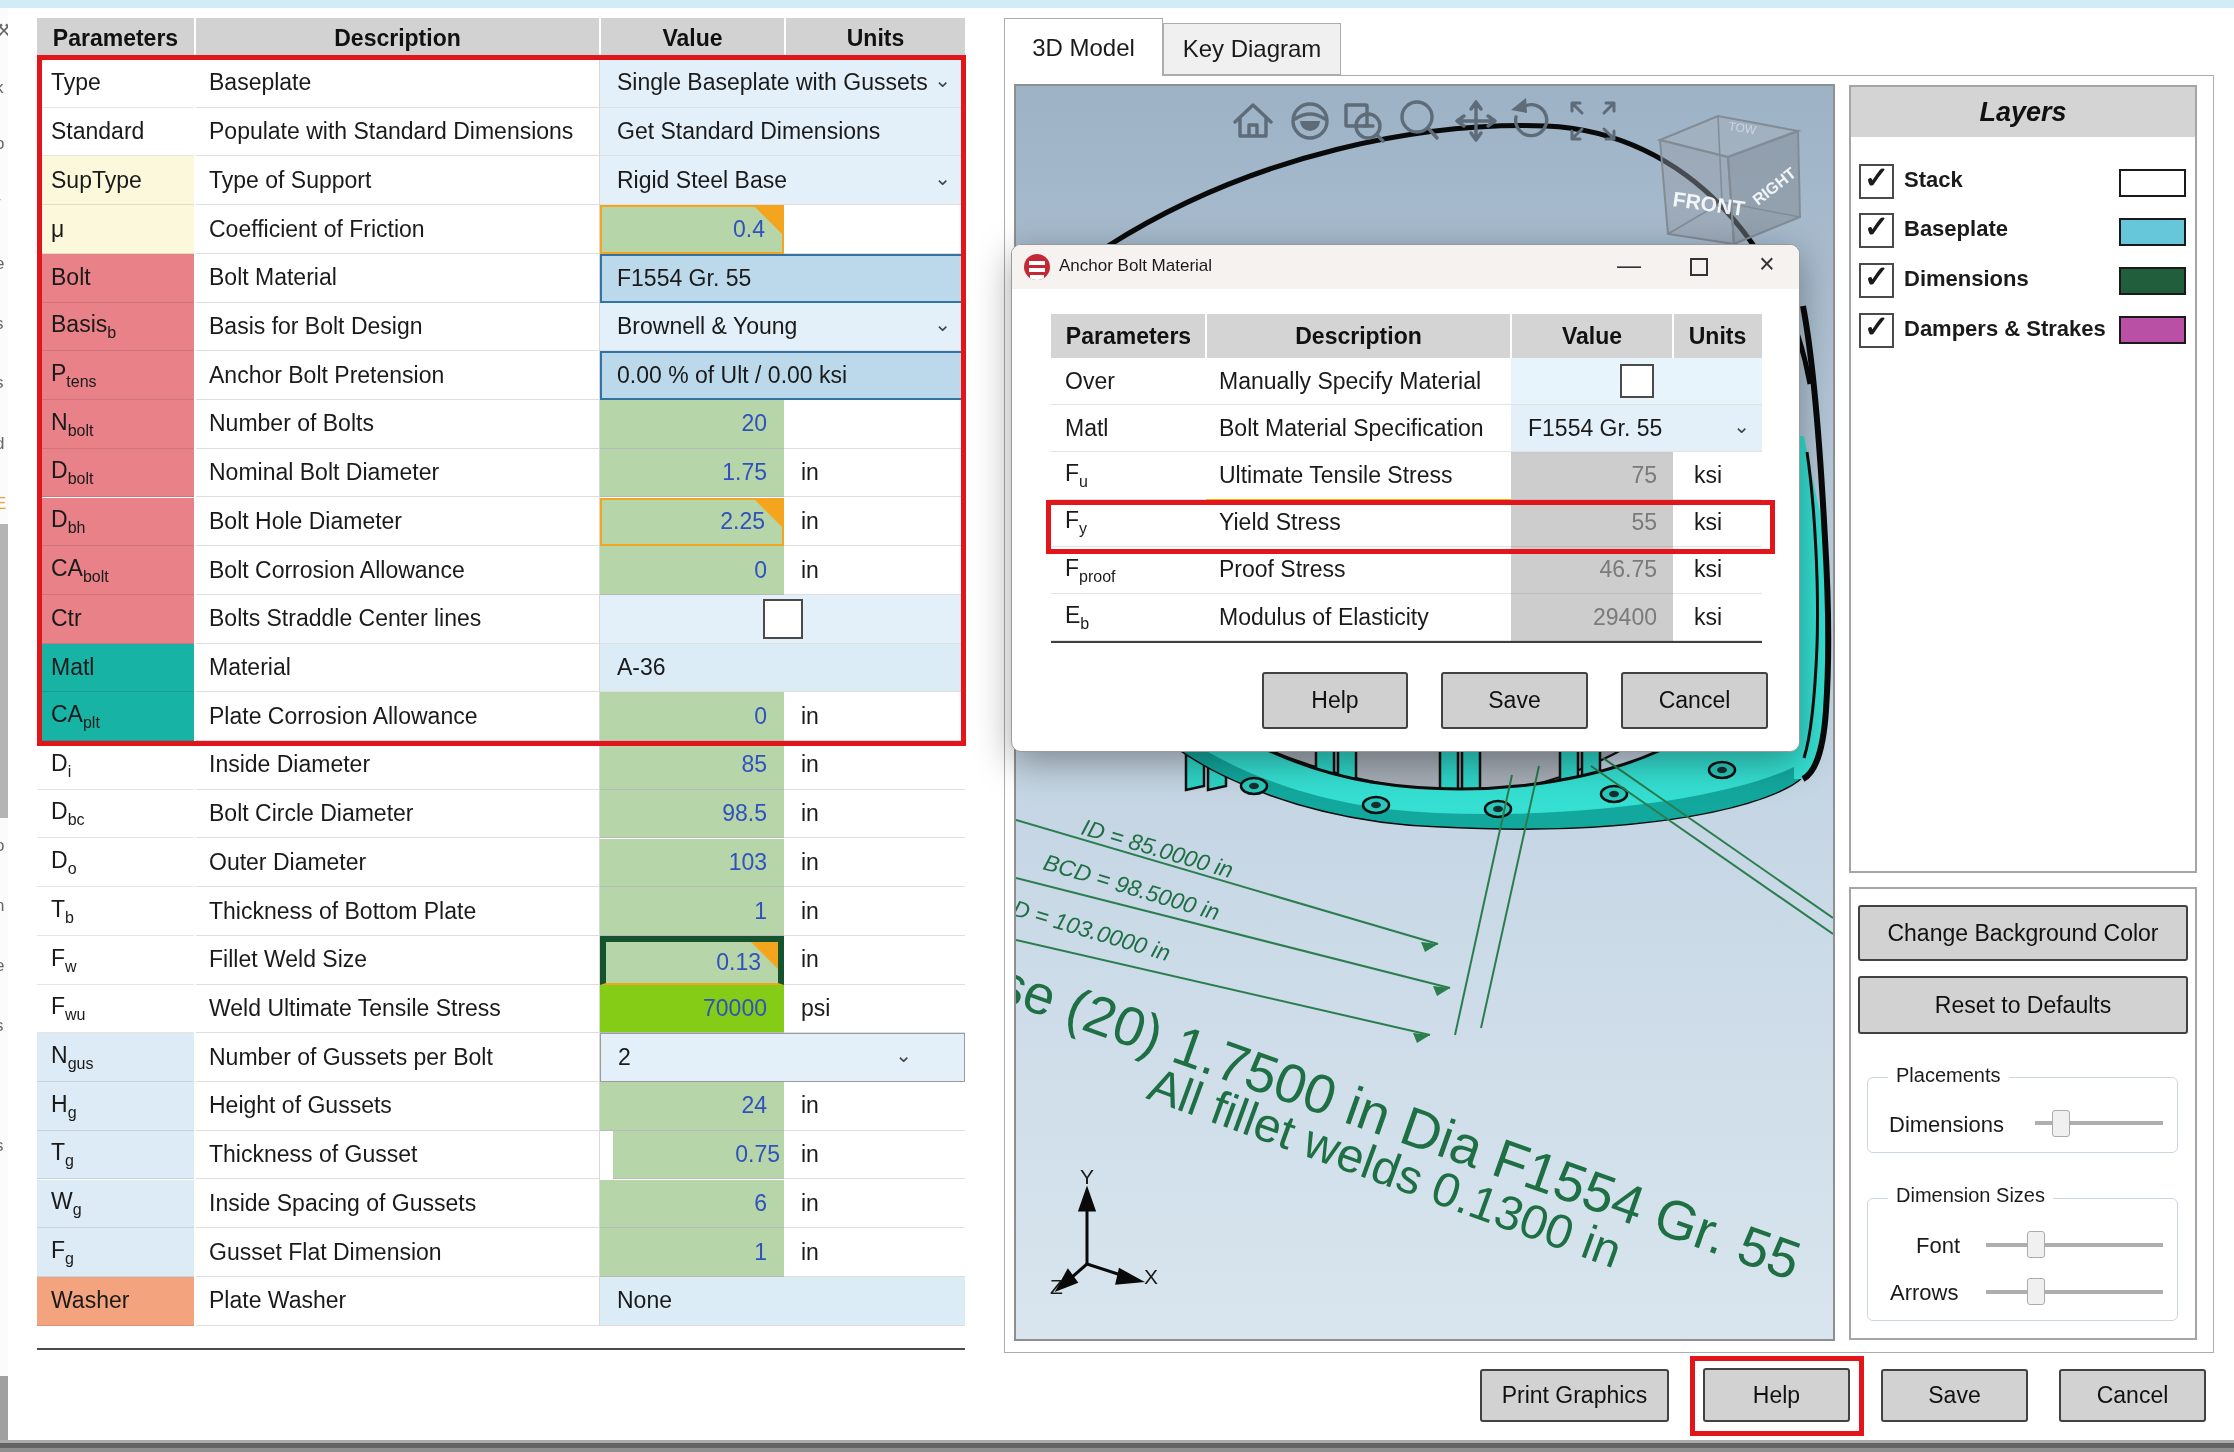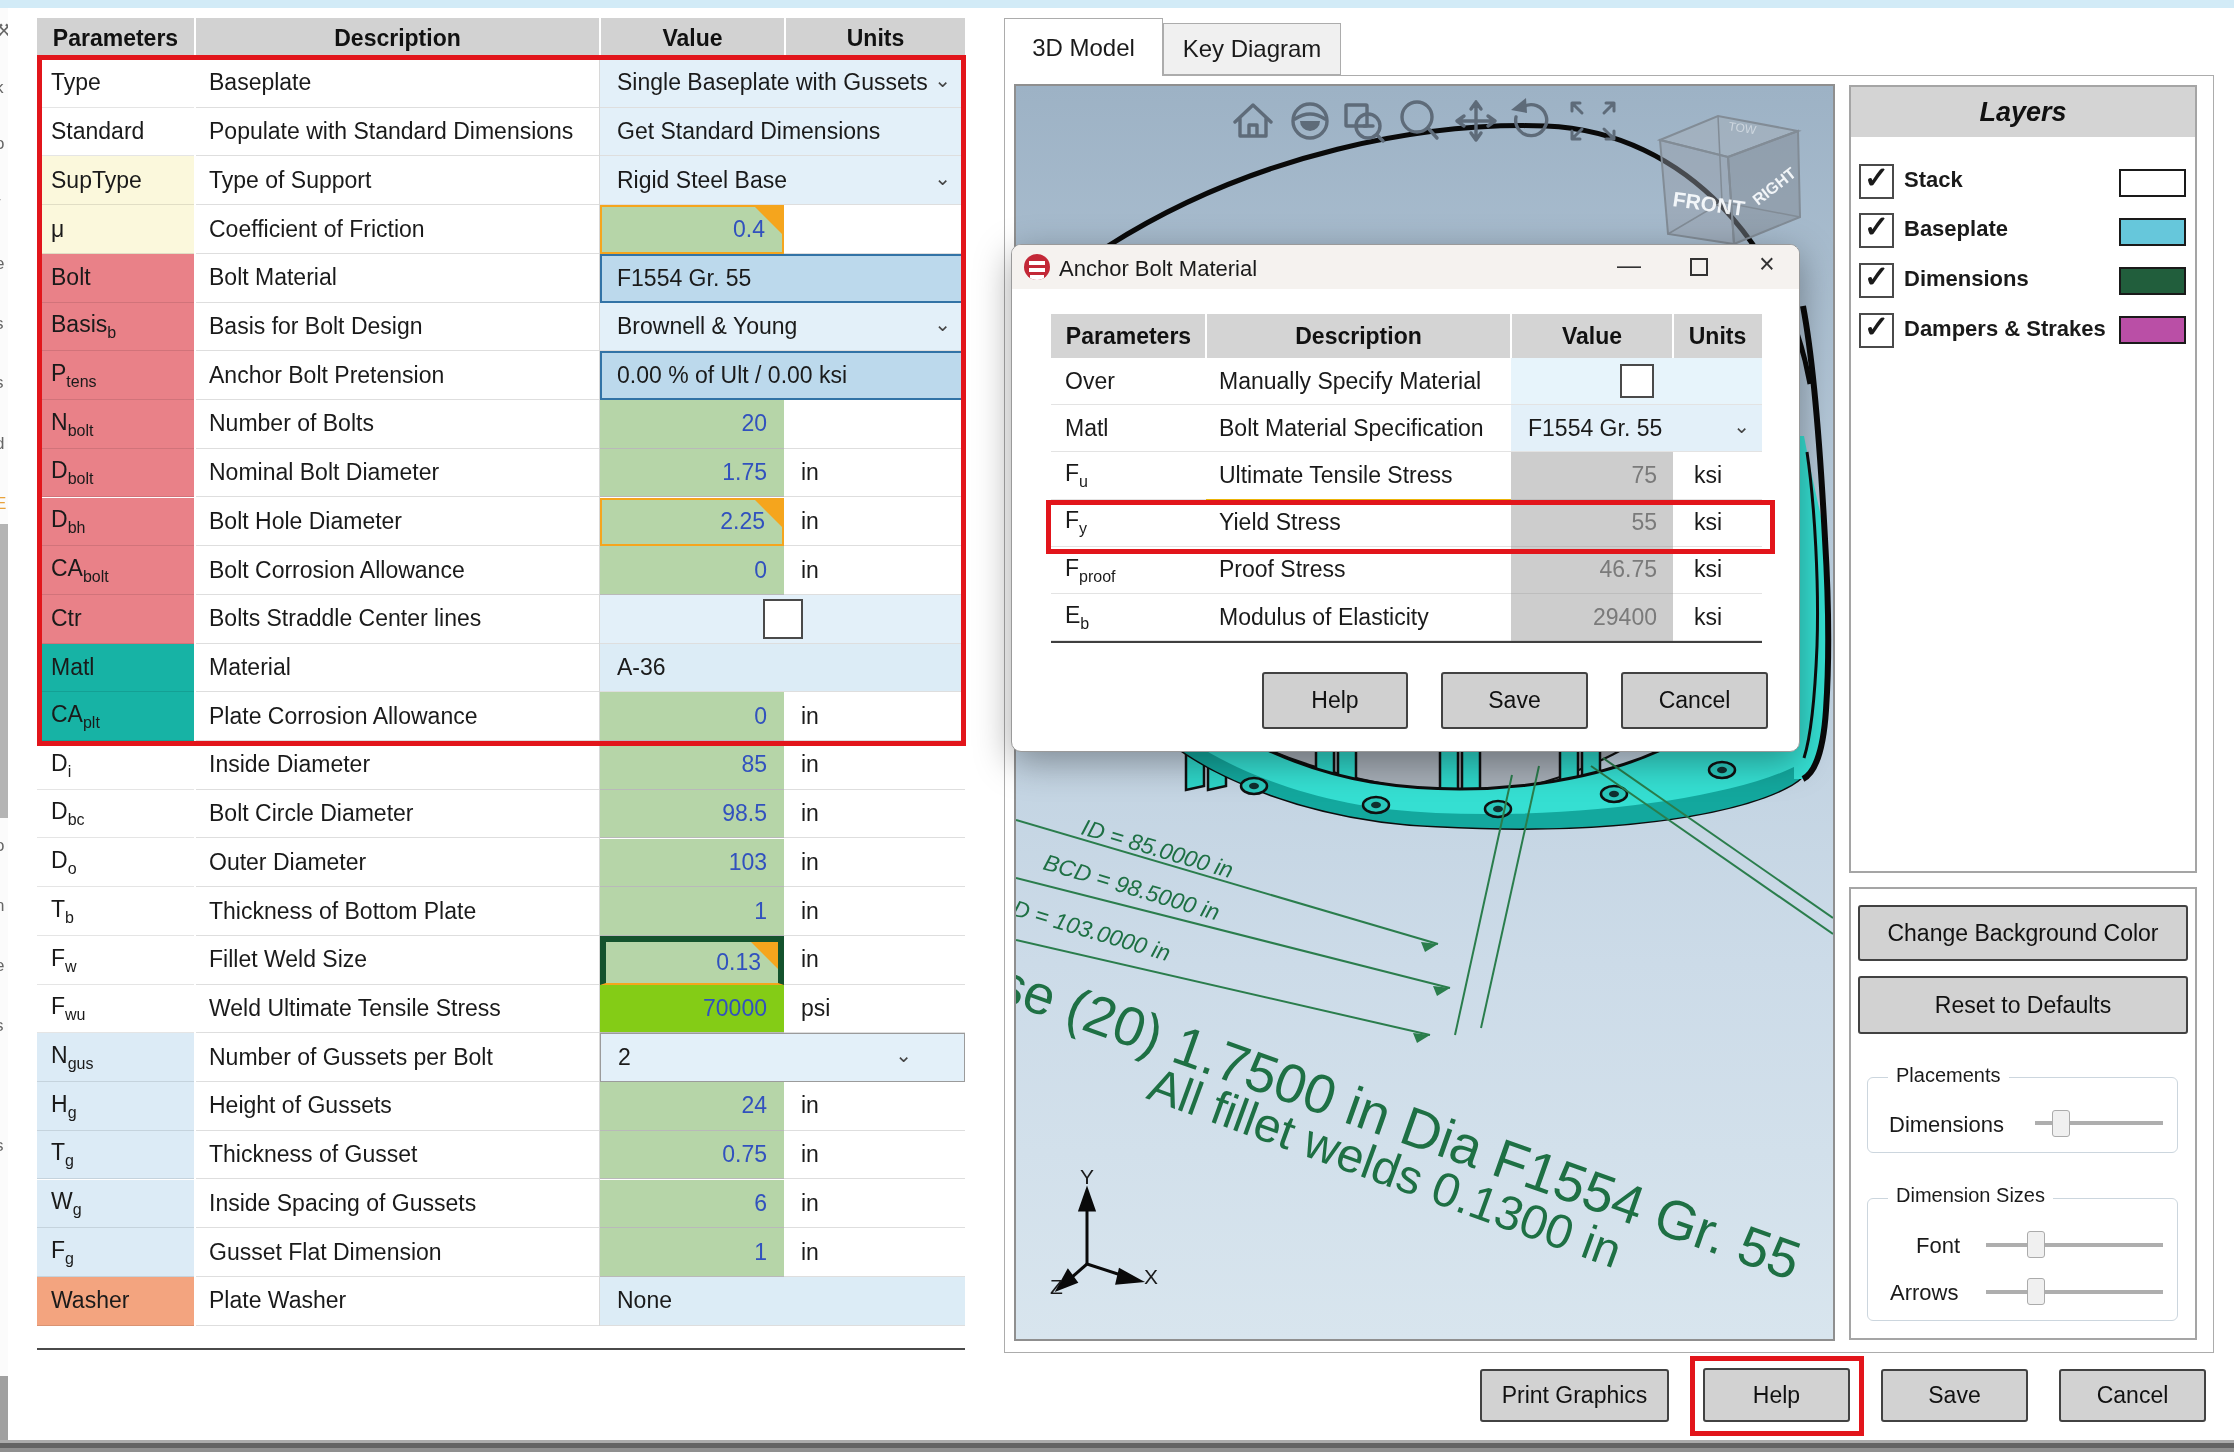--- a/index.html
+++ b/index.html
@@ -304,21 +304,21 @@
     </div>
 <div class="cell" style="left:784px;top:1082.1px;width:181px;height:48.7px;background:#fff;border-bottom:1px solid #dedede">
       <span class="ut1">in</span>
     </div>
 <div class="cell" style="left:37px;top:1130.8px;width:157px;height:48.7px;background:#dcebf6;border-bottom:1px solid rgba(0,0,0,0.10)">
       <span class="pt1">T<sub>g</sub></span>
     </div>
 <div class="cell" style="left:196px;top:1130.8px;width:403px;height:48.7px;background:#fff;border-bottom:1px solid #dedede">
       <span class="dt1">Thickness of Gusset</span>
     </div>
-<div class="cell" style="left:600px;top:1130.8px;width:184px;height:48.7px;background:#b6d5a8;border-bottom:1px solid #b9b9b9;justify-content:flex-end">
+<div class="cell" style="left:613px;top:1130.8px;width:184px;height:48.7px;background:#b6d5a8;border-bottom:1px solid #b9b9b9;justify-content:flex-end">
       <span class="num">0.75</span>
     </div>
 <div class="cell" style="left:784px;top:1130.8px;width:181px;height:48.7px;background:#fff;border-bottom:1px solid #dedede">
       <span class="ut1">in</span>
     </div>
 <div class="cell" style="left:37px;top:1179.6px;width:157px;height:48.7px;background:#dcebf6;border-bottom:1px solid rgba(0,0,0,0.10)">
       <span class="pt1">W<sub>g</sub></span>
     </div>
 <div class="cell" style="left:196px;top:1179.6px;width:403px;height:48.7px;background:#fff;border-bottom:1px solid #dedede">
       <span class="dt1">Inside Spacing of Gussets</span>
@@ -511,21 +511,21 @@
 <div style="position:absolute;left:0;top:1443px;width:2234px;height:5px;background:#636363"></div>
 <div style="position:absolute;left:0;top:1448px;width:2234px;height:4px;background:#8f8f8f"></div>
 
 <div style="position:absolute;left:1011px;top:244px;width:789px;height:508px;background:#fff;border:1px solid #9a9a9a;border-radius:10px;box-shadow:0 10px 36px rgba(0,0,0,0.35);z-index:10;overflow:hidden">
   <div style="position:absolute;left:0;top:0;width:100%;height:44px;background:#f5f2ef"></div>
   <div style="position:absolute;left:12px;top:9px;width:26px;height:26px;border-radius:50%;background:#c32837;overflow:hidden">
     <div style="position:absolute;left:5px;top:7px;width:16px;height:4px;background:#fff"></div>
     <div style="position:absolute;left:5px;top:14px;width:16px;height:4px;background:#fff"></div>
     <div style="position:absolute;left:6px;top:21px;width:14px;height:6px;background:#fff"></div>
   </div>
-  <div style="position:absolute;left:47px;top:11px;font-size:22px;color:#1a1a1a">Anchor Bolt Material</div>
+  <div style="position:absolute;left:47px;top:11px;font-size:17px;color:#1a1a1a">Anchor Bolt Material</div>
   <div style="position:absolute;left:605px;top:6px;font-size:24px;color:#333">—</div>
   <div style="position:absolute;left:678px;top:13px;width:18px;height:18px;border:2px solid #333"></div>
   <div style="position:absolute;left:747px;top:4px;font-size:27px;color:#333">×</div>
 
   <div style="position:absolute;left:39px;top:69px;width:711px;height:44px;background:#d4d4d4"></div>
   <div class="hdr" style="left:39px;top:69px;width:155px;height:44px">Parameters</div>
   <div class="hdr" style="left:194px;top:69px;width:305px;height:44px">Description</div>
   <div class="hdr" style="left:499px;top:69px;width:162px;height:44px">Value</div>
   <div class="hdr" style="left:661px;top:69px;width:89px;height:44px">Units</div>
   <div style="position:absolute;left:193px;top:69px;width:2px;height:44px;background:#fff"></div>

